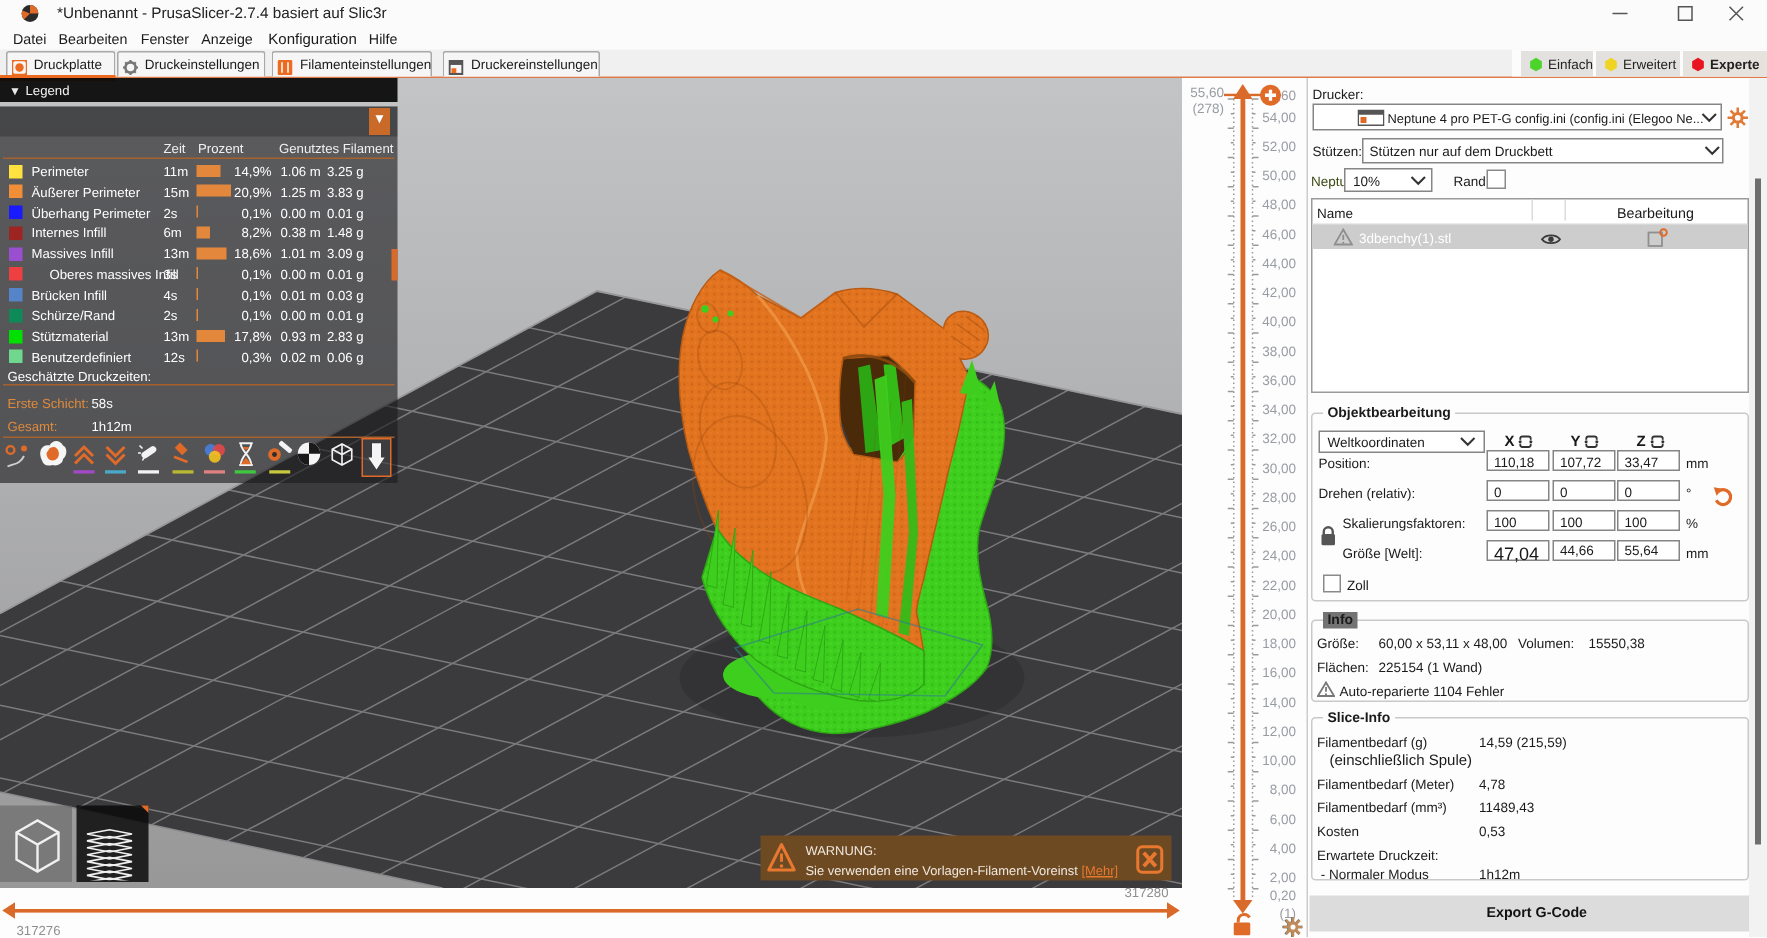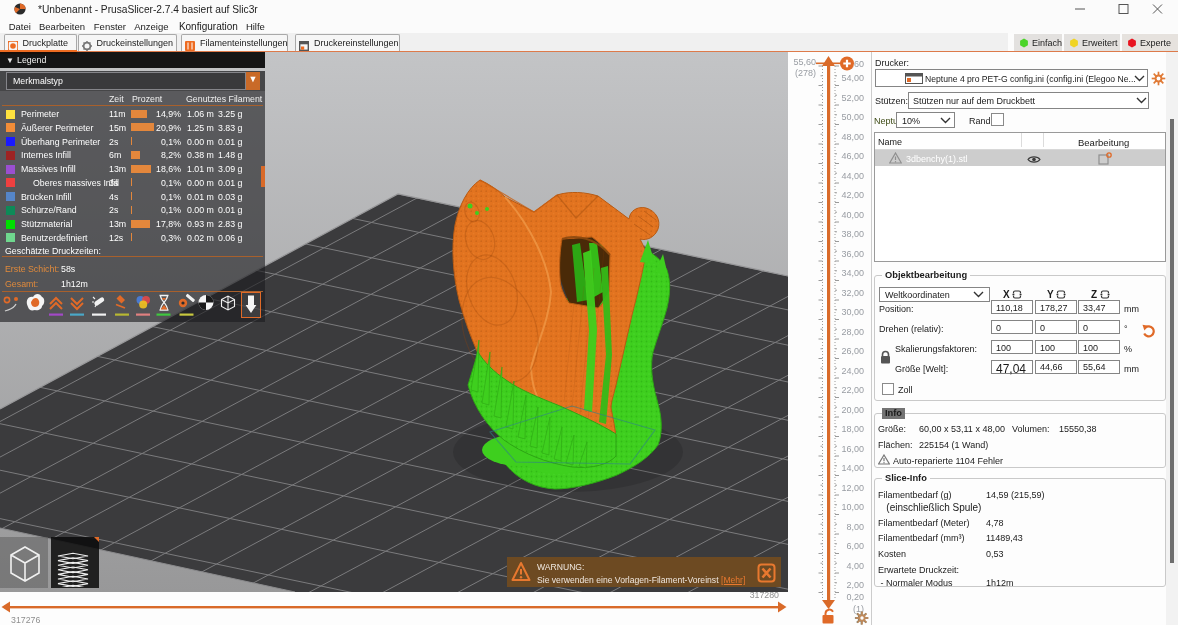--- a/index.html
+++ b/index.html
@@ -169,31 +169,28 @@
     <div style="position:absolute;left:1032px;top:38px;font-size:9px;font-weight:normal;color:#222">Einfach</div>
     <div style="position:absolute;left:1064px;top:33.5px;width:56px;height:17.5px;background:#e3e1df"></div>
     <svg style="position:absolute;left:1069px;top:37.5px" width="10" height="10">
       <path d="M5,0.5 L8.9,2.75 L8.9,7.25 L5,9.5 L1.1,7.25 L1.1,2.75 Z" fill="#f0d424"></path>
     </svg>
     <div style="position:absolute;left:1082px;top:38px;font-size:9px;font-weight:normal;color:#222">Erweitert</div>
     <div style="position:absolute;left:1122px;top:33.5px;width:56px;height:17.5px;background:#e6e2de"></div>
     <svg style="position:absolute;left:1127px;top:37.5px" width="10" height="10">
       <path d="M5,0.5 L8.9,2.75 L8.9,7.25 L5,9.5 L1.1,7.25 L1.1,2.75 Z" fill="#e81420"></path>
     </svg>
-    <div style="position:absolute;left:1140px;top:38px;font-size:9px;font-weight:normal;color:#222">Experte</div>
+    <div style="position:absolute;left:1140px;top:38px;font-size:9px;font-weight:bold;color:#222">Experte</div>
 <div style="position:absolute;left:0;top:52px;width:265px;height:270px;color:#fff;font-size:8.8px">
       <div style="position:absolute;left:0;top:18.5px;width:265px;height:251.5px;background:rgba(28,28,30,0.62)"></div>
       <div style="position:absolute;left:0;top:0;width:265px;height:16px;background:rgba(8,8,8,0.93)">
         <span style="position:absolute;left:6px;top:4px;font-size:8px;color:#e8e8e8">▼</span>
         <span style="position:absolute;left:17px;top:3px;color:#f2f2f2">Legend</span>
       </div>
       <div style="position:absolute;left:0;top:18.5px;width:265px;height:20.5px;background:rgba(0,0,0,0.22)"></div>
-      <div style="position:absolute;left:6px;top:19.5px;width:240px;height:18px;background:#3a3a3c;border:1px solid #85858a;box-sizing:border-box">
-        <span style="position:absolute;left:6px;top:3px">Merkmalstyp</span>
-      </div>
       <div style="position:absolute;left:246px;top:19.5px;width:14px;height:18px;background:#c96a28;text-align:center"><span style="font-size:9px;color:#fff;position:relative;top:2px">▼</span></div>
       <div style="position:absolute;left:109px;top:42px;color:#f0f0f0">Zeit</div>
       <div style="position:absolute;left:132px;top:42px;color:#f0f0f0">Prozent</div>
       <div style="position:absolute;left:186px;top:42px;color:#f0f0f0">Genutztes Filament</div>
       <div style="position:absolute;left:2px;top:52.5px;width:261px;height:1px;background:#a8602c"></div>
       <div style="position:absolute;left:6px;top:57.50px;width:9px;height:9px;background:#ffe23f"></div>
       <div style="position:absolute;left:21px;top:57.00px">Perimeter</div>
       <div style="position:absolute;left:109px;top:57.00px">11m</div>
       <div style="position:absolute;left:130.5px;top:57.50px;width:16.5px;height:8px;background:#e3873c"></div>
       <div style="position:absolute;left:141px;top:57.00px;width:40px;text-align:right">14,9%</div>
@@ -601,21 +598,21 @@
       <rect x="1.5" y="1" width="7" height="7" rx="1.5" fill="none" stroke="#333" stroke-width="1.2"></rect>
       <rect x="0" y="3.2" width="2.2" height="2.6" fill="#fff"></rect>
       <rect x="7.8" y="3.2" width="2.2" height="2.6" fill="#fff"></rect>
       <circle cx="1.4" cy="4.5" r="1" fill="#333"></circle>
       <circle cx="8.6" cy="4.5" r="1" fill="#333"></circle>
     </svg>
     <div style="position:absolute;left:879px;top:304px;font-size:9px;color:#1a1a1a">Position:</div>
     <div style="position:absolute;left:991px;top:300px;width:42px;height:14px;background:#fff;border:1px solid #858585;box-sizing:border-box"></div>
     <div style="position:absolute;left:996px;top:302.5px;font-size:9px;color:#1a1a1a">110,18</div>
     <div style="position:absolute;left:1035px;top:300px;width:42px;height:14px;background:#fff;border:1px solid #858585;box-sizing:border-box"></div>
-    <div style="position:absolute;left:1040px;top:302.5px;font-size:9px;color:#1a1a1a">178,27</div>
+    <div style="position:absolute;left:1040px;top:302.5px;font-size:9px;color:#1a1a1a">107,72</div>
     <div style="position:absolute;left:1078px;top:300px;width:42px;height:14px;background:#fff;border:1px solid #858585;box-sizing:border-box"></div>
     <div style="position:absolute;left:1083px;top:302.5px;font-size:9px;color:#1a1a1a">33,47</div>
     <div style="position:absolute;left:1124px;top:304px;font-size:9px;color:#1a1a1a">mm</div>
     <div style="position:absolute;left:879px;top:324px;font-size:9px;color:#1a1a1a">Drehen (relativ):</div>
     <div style="position:absolute;left:991px;top:320px;width:42px;height:14px;background:#fff;border:1px solid #858585;box-sizing:border-box"></div>
     <div style="position:absolute;left:996px;top:322.5px;font-size:9px;color:#1a1a1a">0</div>
     <div style="position:absolute;left:1035px;top:320px;width:42px;height:14px;background:#fff;border:1px solid #858585;box-sizing:border-box"></div>
     <div style="position:absolute;left:1040px;top:322.5px;font-size:9px;color:#1a1a1a">0</div>
     <div style="position:absolute;left:1078px;top:320px;width:42px;height:14px;background:#fff;border:1px solid #858585;box-sizing:border-box"></div>
     <div style="position:absolute;left:1083px;top:322.5px;font-size:9px;color:#1a1a1a">0</div>
@@ -667,20 +664,21 @@
     <div style="position:absolute;left:878px;top:502px;font-size:10px;color:#1a1a1a">&nbsp;&nbsp;&nbsp;(einschließlich Spule)</div>
     <div style="position:absolute;left:878px;top:517.5px;font-size:9px;color:#1a1a1a">Filamentbedarf (Meter)</div>
     <div style="position:absolute;left:986px;top:517.5px;font-size:9px;color:#1a1a1a">4,78</div>
     <div style="position:absolute;left:878px;top:533px;font-size:9px;color:#1a1a1a">Filamentbedarf (mm³)</div>
     <div style="position:absolute;left:986px;top:533px;font-size:9px;color:#1a1a1a">11489,43</div>
     <div style="position:absolute;left:878px;top:549px;font-size:9px;color:#1a1a1a">Kosten</div>
     <div style="position:absolute;left:986px;top:549px;font-size:9px;color:#1a1a1a">0,53</div>
     <div style="position:absolute;left:878px;top:565px;font-size:9px;color:#1a1a1a">Erwartete Druckzeit:</div>
     <div style="position:absolute;left:878px;top:577.5px;font-size:9px;color:#1a1a1a">&nbsp;- Normaler Modus</div>
     <div style="position:absolute;left:986px;top:577.5px;font-size:9px;color:#1a1a1a">1h12m</div>
+    <div style="position:absolute;left:873px;top:597px;width:303px;height:24px;background:#dcdcdc;text-align:center;font-size:9.5px;font-weight:bold;color:#111;line-height:24px">Export G-Code</div>
     <svg style="position:absolute;left:855px;top:611px" width="14" height="14">
       <g>
         <line x1="9.9" y1="7.0" x2="13.4" y2="7.0" stroke="#c08a5a" stroke-width="1.7"></line>
         <line x1="9.0" y1="9.0" x2="11.5" y2="11.5" stroke="#c08a5a" stroke-width="1.7"></line>
         <line x1="7.0" y1="9.9" x2="7.0" y2="13.4" stroke="#c08a5a" stroke-width="1.7"></line>
         <line x1="5.0" y1="9.0" x2="2.5" y2="11.5" stroke="#c08a5a" stroke-width="1.7"></line>
         <line x1="4.1" y1="7.0" x2="0.6" y2="7.0" stroke="#c08a5a" stroke-width="1.7"></line>
         <line x1="5.0" y1="5.0" x2="2.5" y2="2.5" stroke="#c08a5a" stroke-width="1.7"></line>
         <line x1="7.0" y1="4.1" x2="7.0" y2="0.6" stroke="#c08a5a" stroke-width="1.7"></line>
         <line x1="9.0" y1="5.0" x2="11.5" y2="2.5" stroke="#c08a5a" stroke-width="1.7"></line>

